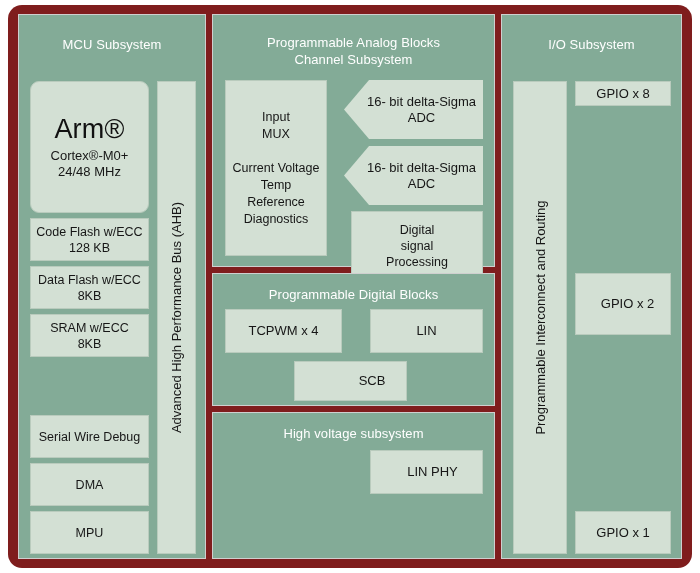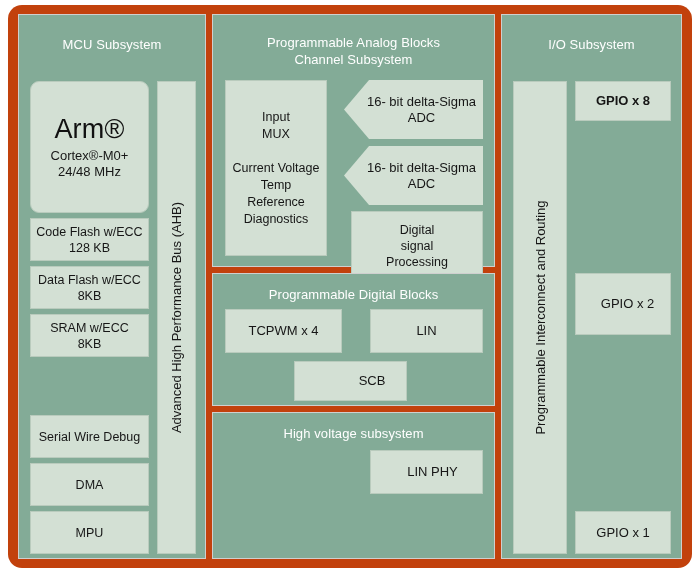--- a/index.html
+++ b/index.html
@@ -15,21 +15,21 @@
     overflow: hidden;
   }
 
   
   #diagram-card {
     position: absolute;
     left: 8px;
     top: 5px;
     width: 684px;
     height: 563px;
-    background: #c2410c;
+    background: #7f1d1d;
     border-radius: 14px;
     box-sizing: border-box;
   }
 
   
   .panel {
     position: absolute;
     background: #83ab97;
     border: 1px solid #cfcfcf;
     box-sizing: border-box;
@@ -194,20 +194,20 @@
 
   </div>
 
   <div class="panel" id="io-panel" style="left:493px; top:9px; width:181px; height:545px;">
     <div class="panel-title" style="top:21px;">I/O Subsystem</div>
 
     <div class="vblock" style="left:11px; top:66px; width:54px; height:473px;">
       <span>Programmable Interconnect and Routing</span>
     </div>
 
-    <div class="block" style="left:73px; top:66px; width:96px; height:40px;font-weight:bold;">GPIO x 8</div>
+    <div class="block" style="left:73px; top:66px; width:96px; height:25px;">GPIO x 8</div>
 
     <div class="block" style="left:73px; top:258px; width:96px; height:62px;padding-left:9px;">GPIO x 2</div>
 
     <div class="block" style="left:73px; top:496px; width:96px; height:43px;">GPIO x 1</div>
   </div>
 
 </div>
 
 </body></html>

